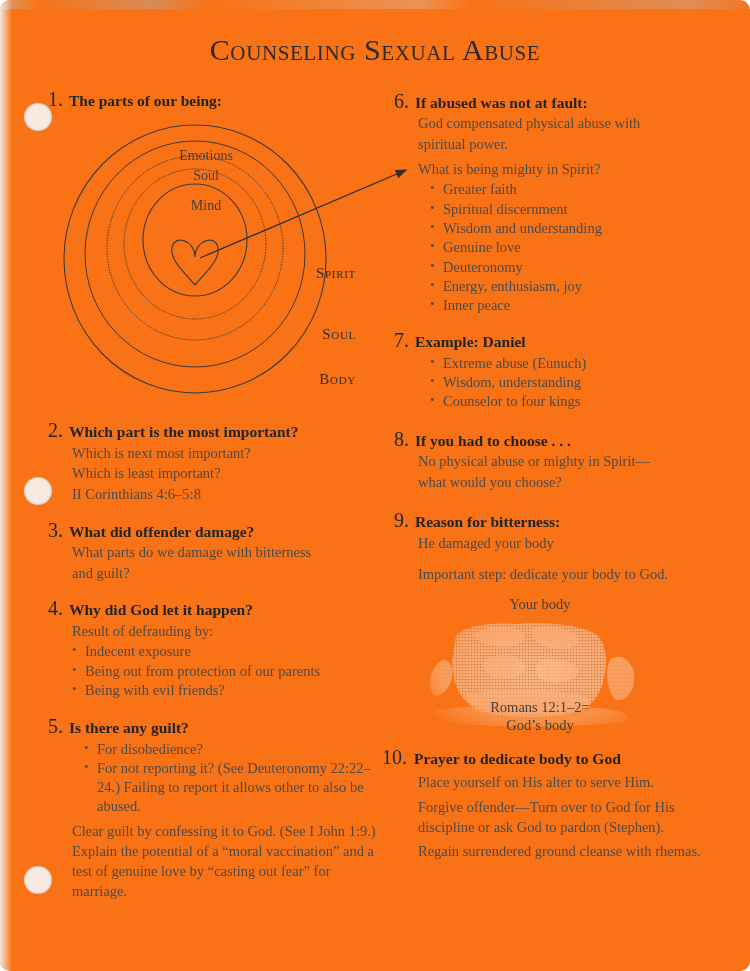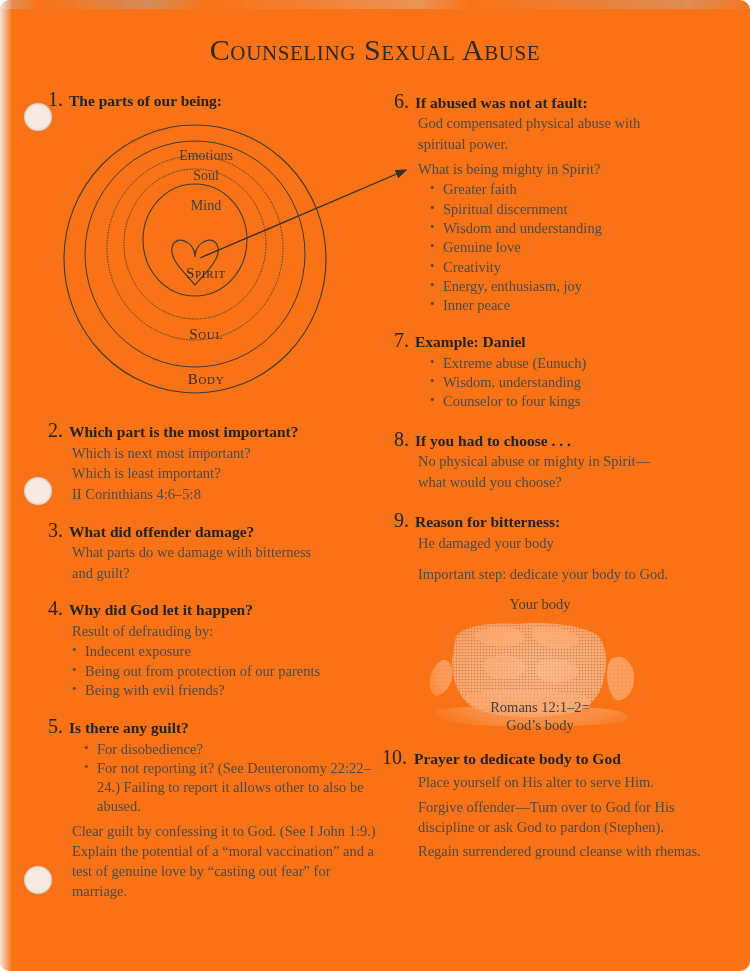--- a/index.html
+++ b/index.html
@@ -131,20 +131,21 @@
   .ring-label {
     position: absolute;
     text-align: center;
     color: #3f3f3f;
     font-family: "Liberation Serif", "DejaVu Serif", serif;
   }
   .ring-label.caps {
     font-variant: small-caps;
     letter-spacing: 0.7px;
     color: #2e2e2e;
+    text-align: right;
   }
 
   
   #arrow-layer {
     position: absolute;
     left: 0; top: 0;
     width: 750px; height: 971px;
     pointer-events: none;
   }
 
@@ -248,21 +249,21 @@
         <span class="sect-title">If abused was not at fault:</span>
       </div>
       <div class="body-line">God compensated physical abuse with</div>
       <div class="body-line">spiritual power.</div>
       <div class="body-line para">What is being mighty in Spirit?</div>
       <ul class="bullets indent">
         <li>Greater faith</li>
         <li>Spiritual discernment</li>
         <li>Wisdom and understanding</li>
         <li>Genuine love</li>
-        <li>Creativity</li>
+        <li>Deuteronomy</li>
         <li>Energy, enthusiasm, joy</li>
         <li>Inner peace</li>
       </ul>
     </div>
 
     <div class="sect" style="margin-top:14px;">
       <div class="sect-head">
         <span class="sect-num">7.</span>
         <span class="sect-title">Example: Daniel</span>
       </div>

